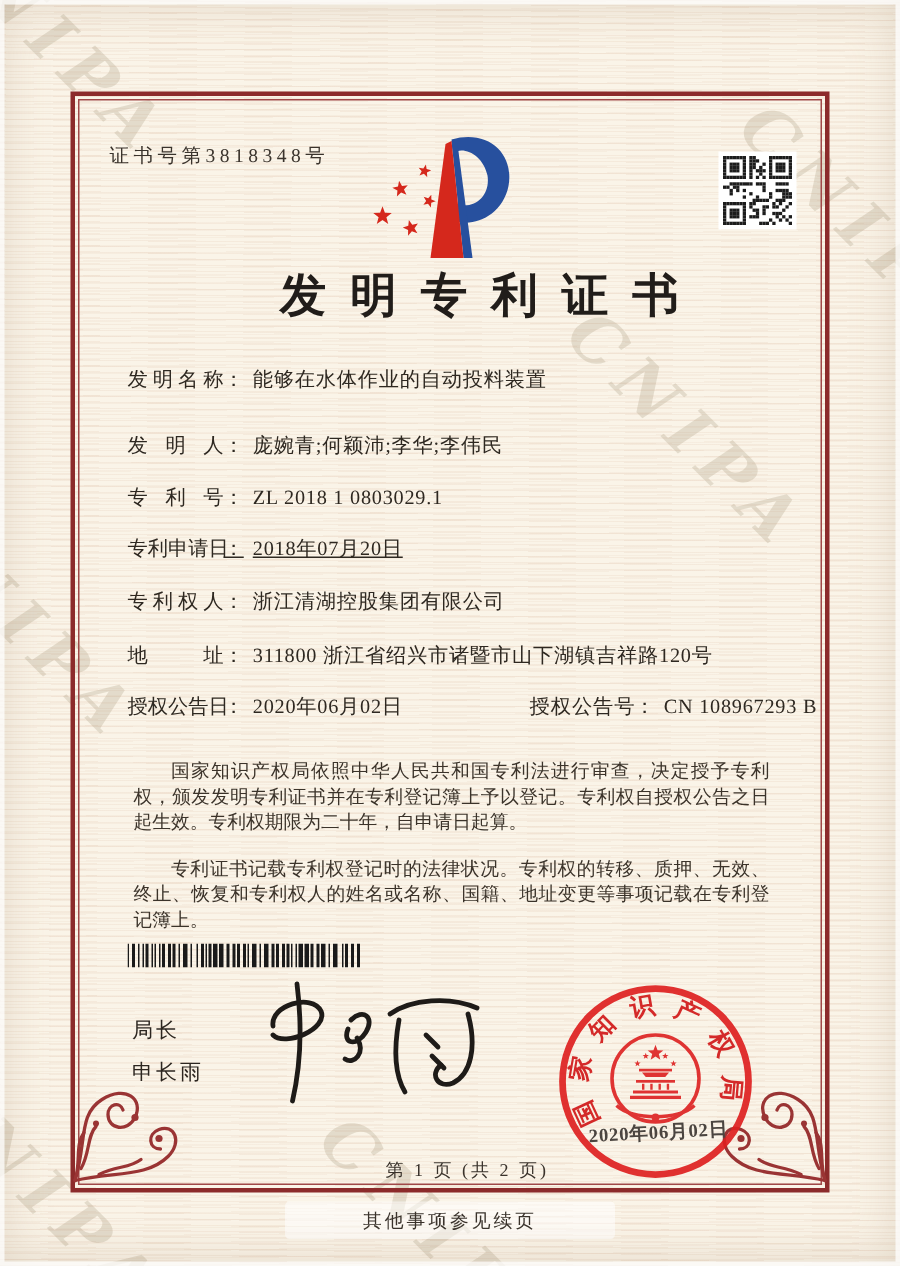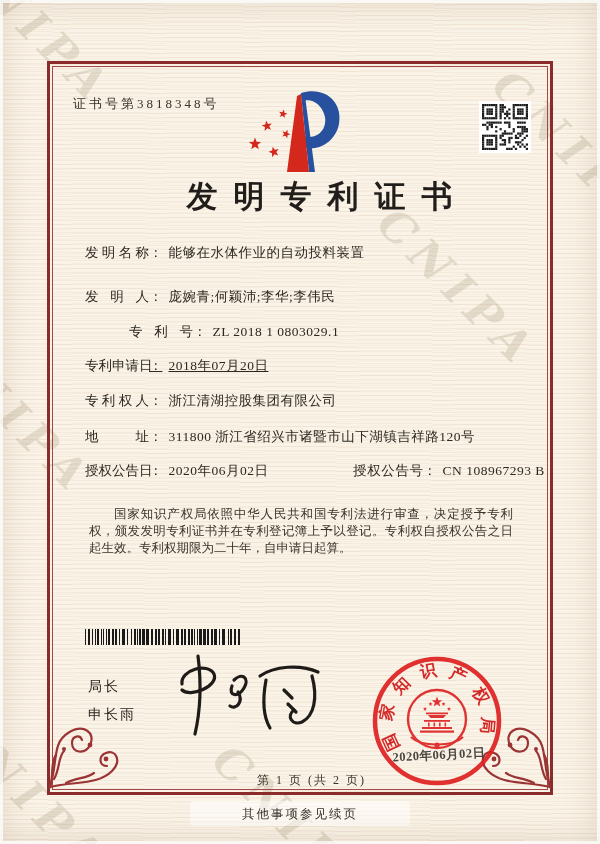--- a/index.html
+++ b/index.html
@@ -37,21 +37,21 @@
   }
   .logo{position:absolute;left:243px;top:84px;width:112px;height:100px;}
   .qr-wrap{position:absolute;left:479px;top:101px;width:52px;height:52px;background:#ffffff;
     display:flex;align-items:center;justify-content:center;}
   .title{
     position:absolute;left:15px;right:0;top:176px;text-align:center;
     font-size:31px;font-weight:bold;letter-spacing:16px;text-indent:16px;color:#211d1a;padding-left:24px;
   }
   .fields{position:absolute;left:85px;top:244px;width:450px;font-size:13.5px;}
   .field-row{position:absolute;left:0;white-space:nowrap;}
-  .r1{top:0;} .r2{top:44px;} .r3{top:79px;margin-left:44px;} .r4{top:113px;text-decoration:underline;} .r5{top:148px;} .r6{top:184px;} .r7{top:218px;}
+  .r1{top:0;} .r2{top:44px;} .r3{top:79px;} .r4{top:113px;text-decoration:underline;} .r5{top:148px;} .r6{top:184px;} .r7{top:218px;}
   .flabel{display:inline-block;width:64px;text-align:justify;text-align-last:justify;vertical-align:bottom;}
   .fcolon{margin-right:6px;}
   .fvalue{letter-spacing:0.5px;}
   .pair2{position:absolute;left:223px;top:0;white-space:nowrap;margin-left:45px;}
   .paras{
     position:absolute;left:75px;top:492px;width:452px;
     font-size:12.5px;line-height:17px;color:#3b332a;text-align:justify;
   }
   .paras p{margin:14px;text-indent:2em;}
   .barcode{position:absolute;left:85px;top:629px;width:156px;height:16px;}
@@ -359,20 +359,21 @@
     <div class="field-row r7">
       <span class="flabel">授权公告日</span><span class="fcolon">：</span><span class="fvalue">2020年06月02日</span>
       <span class="pair2">
         <span class="flabel" style="width:70px;">授权公告号</span><span class="fcolon">：</span><span class="fvalue">CN 108967293 B</span>
       </span>
     </div>
   </div>
 
   <div class="paras">
     <p>国家知识产权局依照中华人民共和国专利法进行审查，决定授予专利权，颁发发明专利证书并在专利登记簿上予以登记。专利权自授权公告之日起生效。专利权期限为二十年，自申请日起算。</p>
+    <p>专利证书记载专利权登记时的法律状况。专利权的转移、质押、无效、终止、恢复和专利权人的姓名或名称、国籍、地址变更等事项记载在专利登记簿上。</p>
   </div>
 
   <svg class="barcode" id="barcode-svg" viewBox="0 0 156 16" preserveAspectRatio="none">
       <rect x="0" y="0" width="1" height="16" fill="#1a1a1a"></rect>
       <rect x="3" y="0" width="2" height="16" fill="#1a1a1a"></rect>
       <rect x="7" y="0" width="1" height="16" fill="#1a1a1a"></rect>
       <rect x="10" y="0" width="1" height="16" fill="#1a1a1a"></rect>
       <rect x="12" y="0" width="2" height="16" fill="#1a1a1a"></rect>
       <rect x="16" y="0" width="1" height="16" fill="#1a1a1a"></rect>
       <rect x="18" y="0" width="1" height="16" fill="#1a1a1a"></rect>

